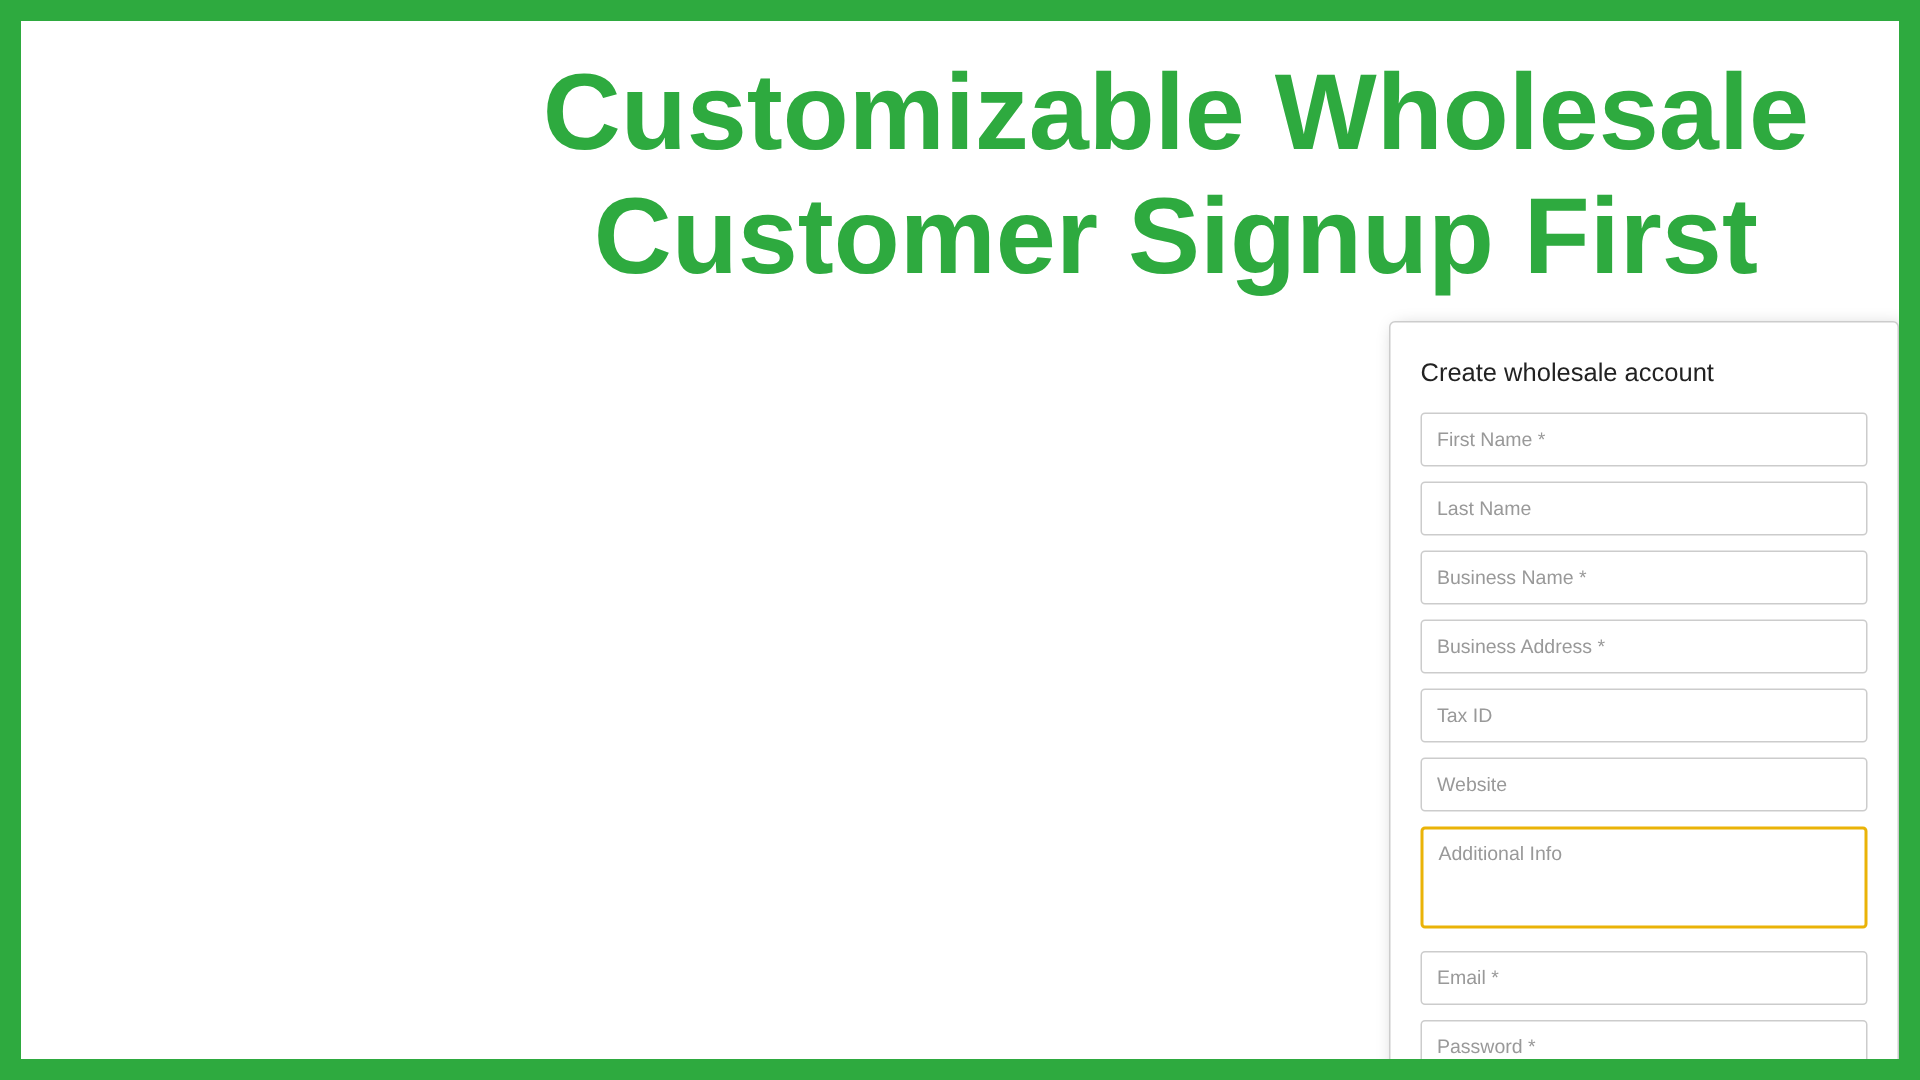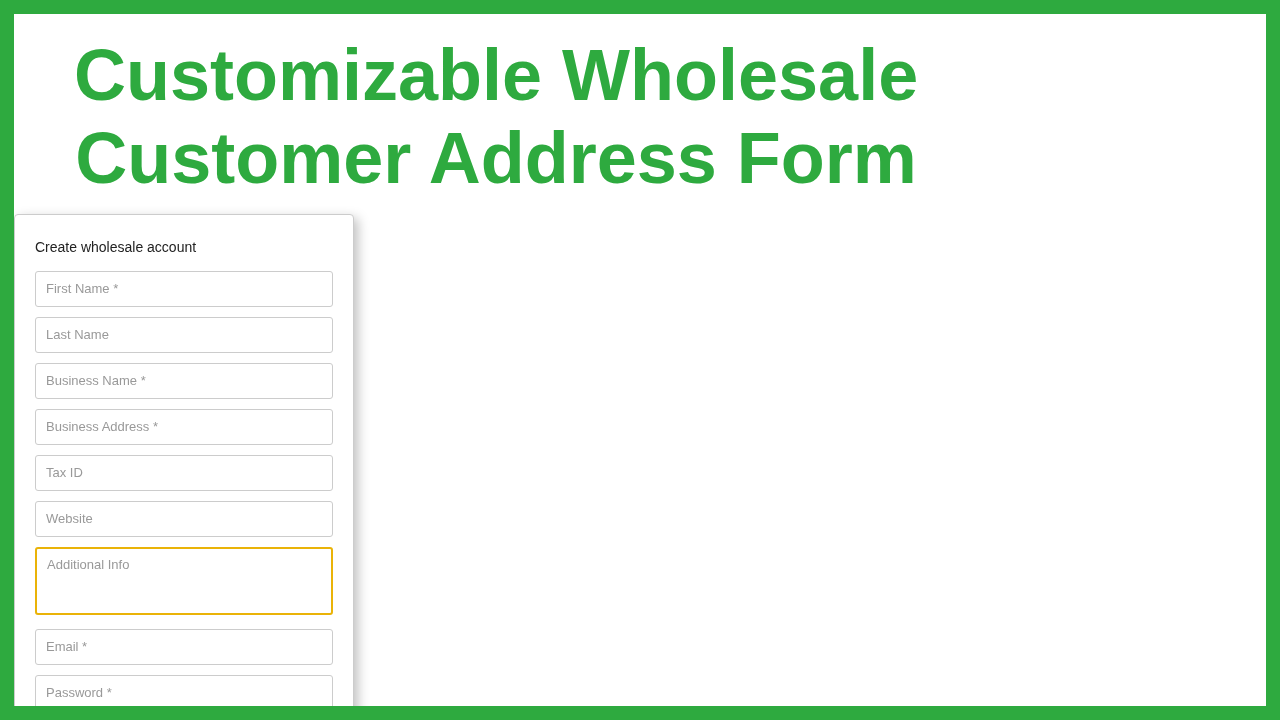--- a/index.html
+++ b/index.html
@@ -15,21 +15,21 @@
       font-family: Arial, sans-serif;
       overflow: hidden;
       border: 14px solid #2eaa3f;
     }
 
     .page-wrapper {
       width: 100%;
       height: 100%;
       display: flex;
       flex-direction: column;
-      align-items: flex-start;
+      align-items: flex-end;
       background: #ffffff;
     }
 
     .page-title {
       color: #2eaa3f;
       font-size: 72px;
       font-weight: bold;
       text-align: center;
       line-height: 1.15;
       padding: 20px 60px 10px 60px;
@@ -40,21 +40,21 @@
       background: #ffffff;
       border: 1px solid #cccccc;
       box-shadow: 4px 4px 12px rgba(0,0,0,0.25);
       border-radius: 4px;
       width: 340px;
       padding: 24px 20px 20px 20px;
       margin-top: 4px;
     }
 
     .form-card-title {
-      font-size: 14px;
+      font-size: 17px;
       font-weight: normal;
       color: #222222;
       margin-bottom: 16px;
       font-family: Arial, sans-serif;
     }
 
     .form-field {
       width: 100%;
       height: 36px;
       border: 1px solid #cccccc;
@@ -90,21 +90,21 @@
       color: #999999;
       font-size: 13px;
     }
   </style>
 </head>
 <body>
 
 <div class="page-wrapper">
   <h1 class="page-title">
     <span>Customizable Wholesale</span><br>
-    <span>Customer Address Form</span>
+    <span>Customer Signup First</span>
   </h1>
 
   <div class="form-card">
     <div class="form-card-title">Create wholesale account</div>
 
     <input class="form-field" type="text" placeholder="First Name *" style="">
 
     <input class="form-field" type="text" placeholder="Last Name" style="">
 
     <input class="form-field" type="text" placeholder="Business Name *" style="">

